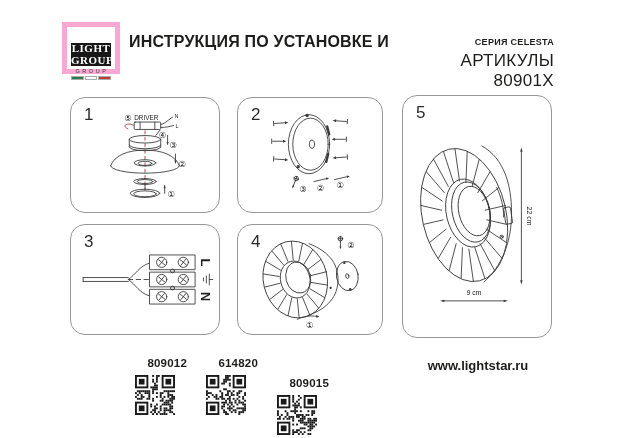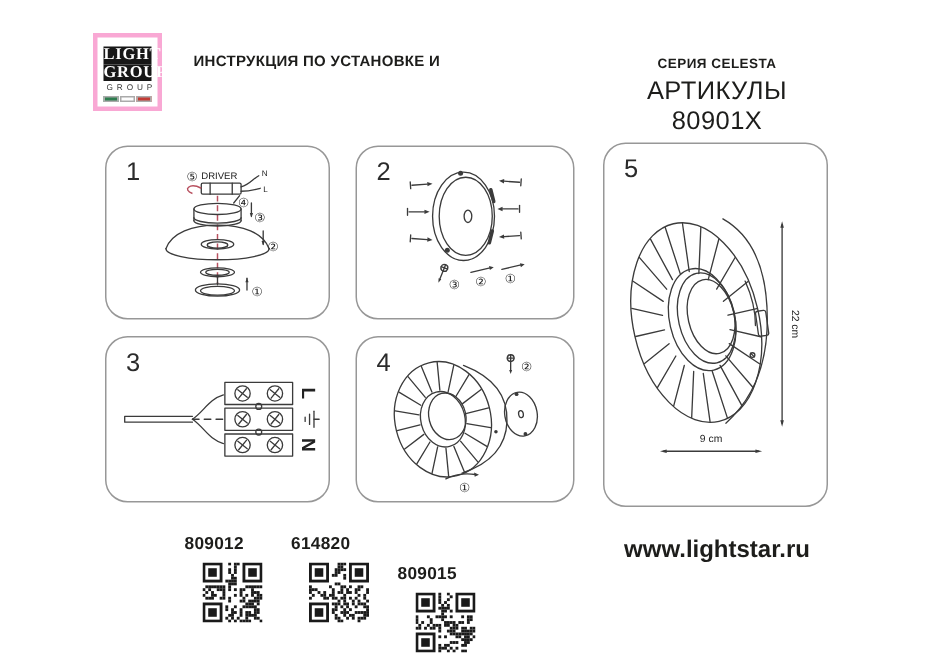--- a/index.html
+++ b/index.html
@@ -1,54 +1,54 @@
 <!DOCTYPE html>
 <html><head>
 <meta charset="utf-8">
 <style>
   *{margin:0;padding:0;box-sizing:border-box}
   html,body{background:#fff}
   .sheet{position:relative;width:620px;height:438px;background:#ffffff;
          font-family:"Liberation Sans",sans-serif;overflow:hidden;color:#1d1d1b}
   
-  .logo{position:absolute;left:62px;top:22px;width:46px;height:52px;
-        border:3px solid #f9a8d4;background:#fff;padding:6px 4px 0 4px}
+  .logo{position:absolute;left:62px;top:22px;width:58px;height:52px;
+        border:5px solid #f9a8d4;background:#fff;padding:16px 4px 0 4px}
   .logo-band{background:#171717;color:#fff;font-family:"Liberation Serif",serif;
              font-weight:bold;font-size:11px;line-height:11.5px;text-align:center;letter-spacing:.5px}
   .logo-group{font-size:5.5px;letter-spacing:2.6px;text-align:center;color:#3a3a3a;
               margin-top:2px;padding-left:2px}
   .logo-flag{display:flex;gap:1px;margin-top:2px;height:3.5px}
   .logo-flag span{flex:1;border:0.5px solid #aaa}
   .fg{background:#2e7d4f}.fw{background:#fdfdfd}.fr{background:#c23b34}
-  .title{position:absolute;left:129px;top:35px;font-size:10px;font-weight:bold;
+  .title{position:absolute;left:129px;top:35px;font-size:16px;font-weight:bold;
          line-height:14.5px;letter-spacing:.2px;color:#1d1d1b}
-  .series-block{position:absolute;left:402px;top:37px;width:152px;text-align:center}
+  .series-block{position:absolute;left:402px;top:37px;width:152px;text-align:right}
   .series{font-size:9px;font-weight:bold;letter-spacing:.3px}
   .articles{font-size:17px;font-weight:normal;margin-top:4px;letter-spacing:.3px}
   
   .panel{position:absolute;border:1px solid #979797;border-radius:15px;background:#fff}
   .p1{left:70px;top:97px;width:150px;height:116px}
   .p2{left:237px;top:97px;width:146px;height:116px}
   .p3{left:70px;top:224px;width:150px;height:111px}
   .p4{left:237px;top:224px;width:146px;height:111px}
   .p5{left:402px;top:95px;width:150px;height:243px}
   .num{position:absolute;left:13px;top:7px;font-size:17px;color:#2b2b2b}
   .panel svg{position:absolute;inset:0;width:100%;height:100%}
   .ln{fill:none;stroke:#3b3b3b;stroke-width:.9;stroke-linecap:round;stroke-linejoin:round}
   .thick{stroke-width:2.4}
   .fillc{fill:#3b3b3b;stroke:none}
   .red{stroke:#b8505f;fill:none;stroke-width:1}
   svg text{fill:#222;font-family:"Liberation Sans",sans-serif}
   .callout{font-size:8.5px}
   
-  .art-col{position:absolute;width:64px;text-align:left}
+  .art-col{position:absolute;width:64px;text-align:right}
   .art-code{font-size:11.5px;font-weight:bold;letter-spacing:.2px}
   .art-col svg{display:block;margin:6px auto 0;width:40px;height:40px}
   .website{position:absolute;left:402px;top:358px;width:152px;text-align:center;
-           font-size:16px;font-weight:bold}
+           font-size:13px;font-weight:bold}
 </style>
 </head>
 <body>
 
 <div class="sheet">
 
   <div class="logo">
     <div class="logo-band">LIGHT</div>
     <div class="logo-band">GROUP</div>
     <div class="logo-group">GROUP</div>

